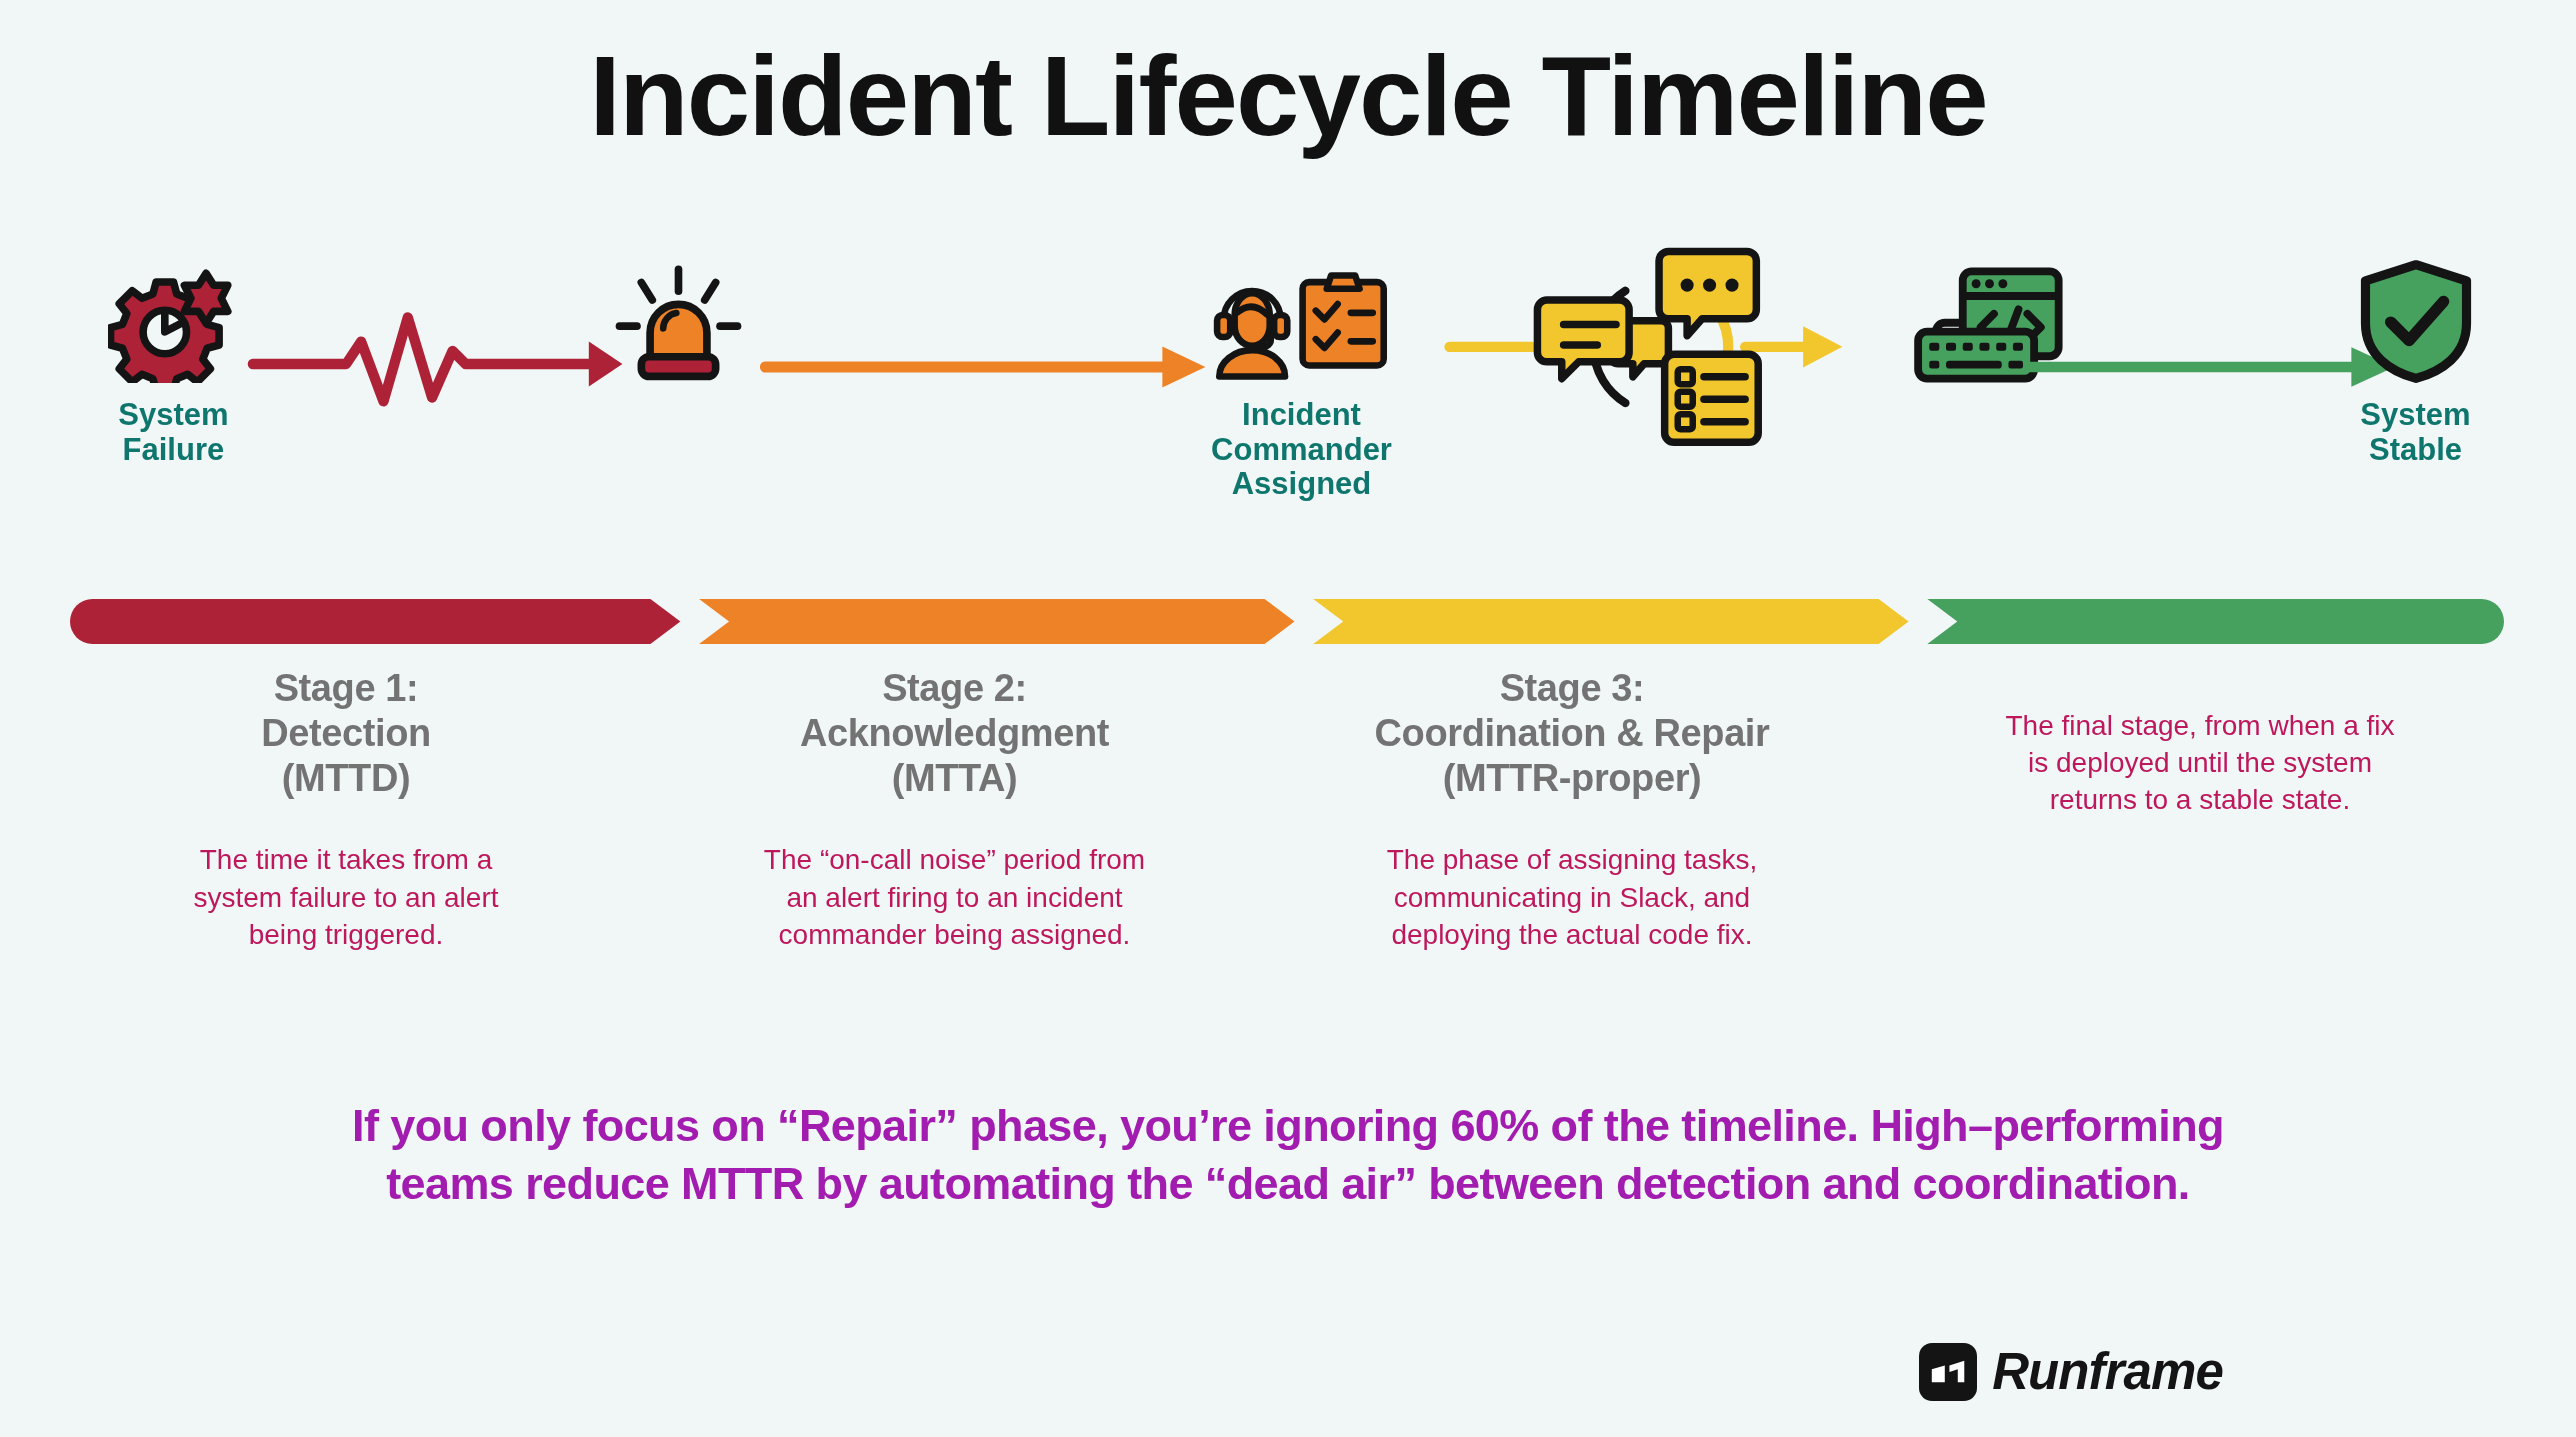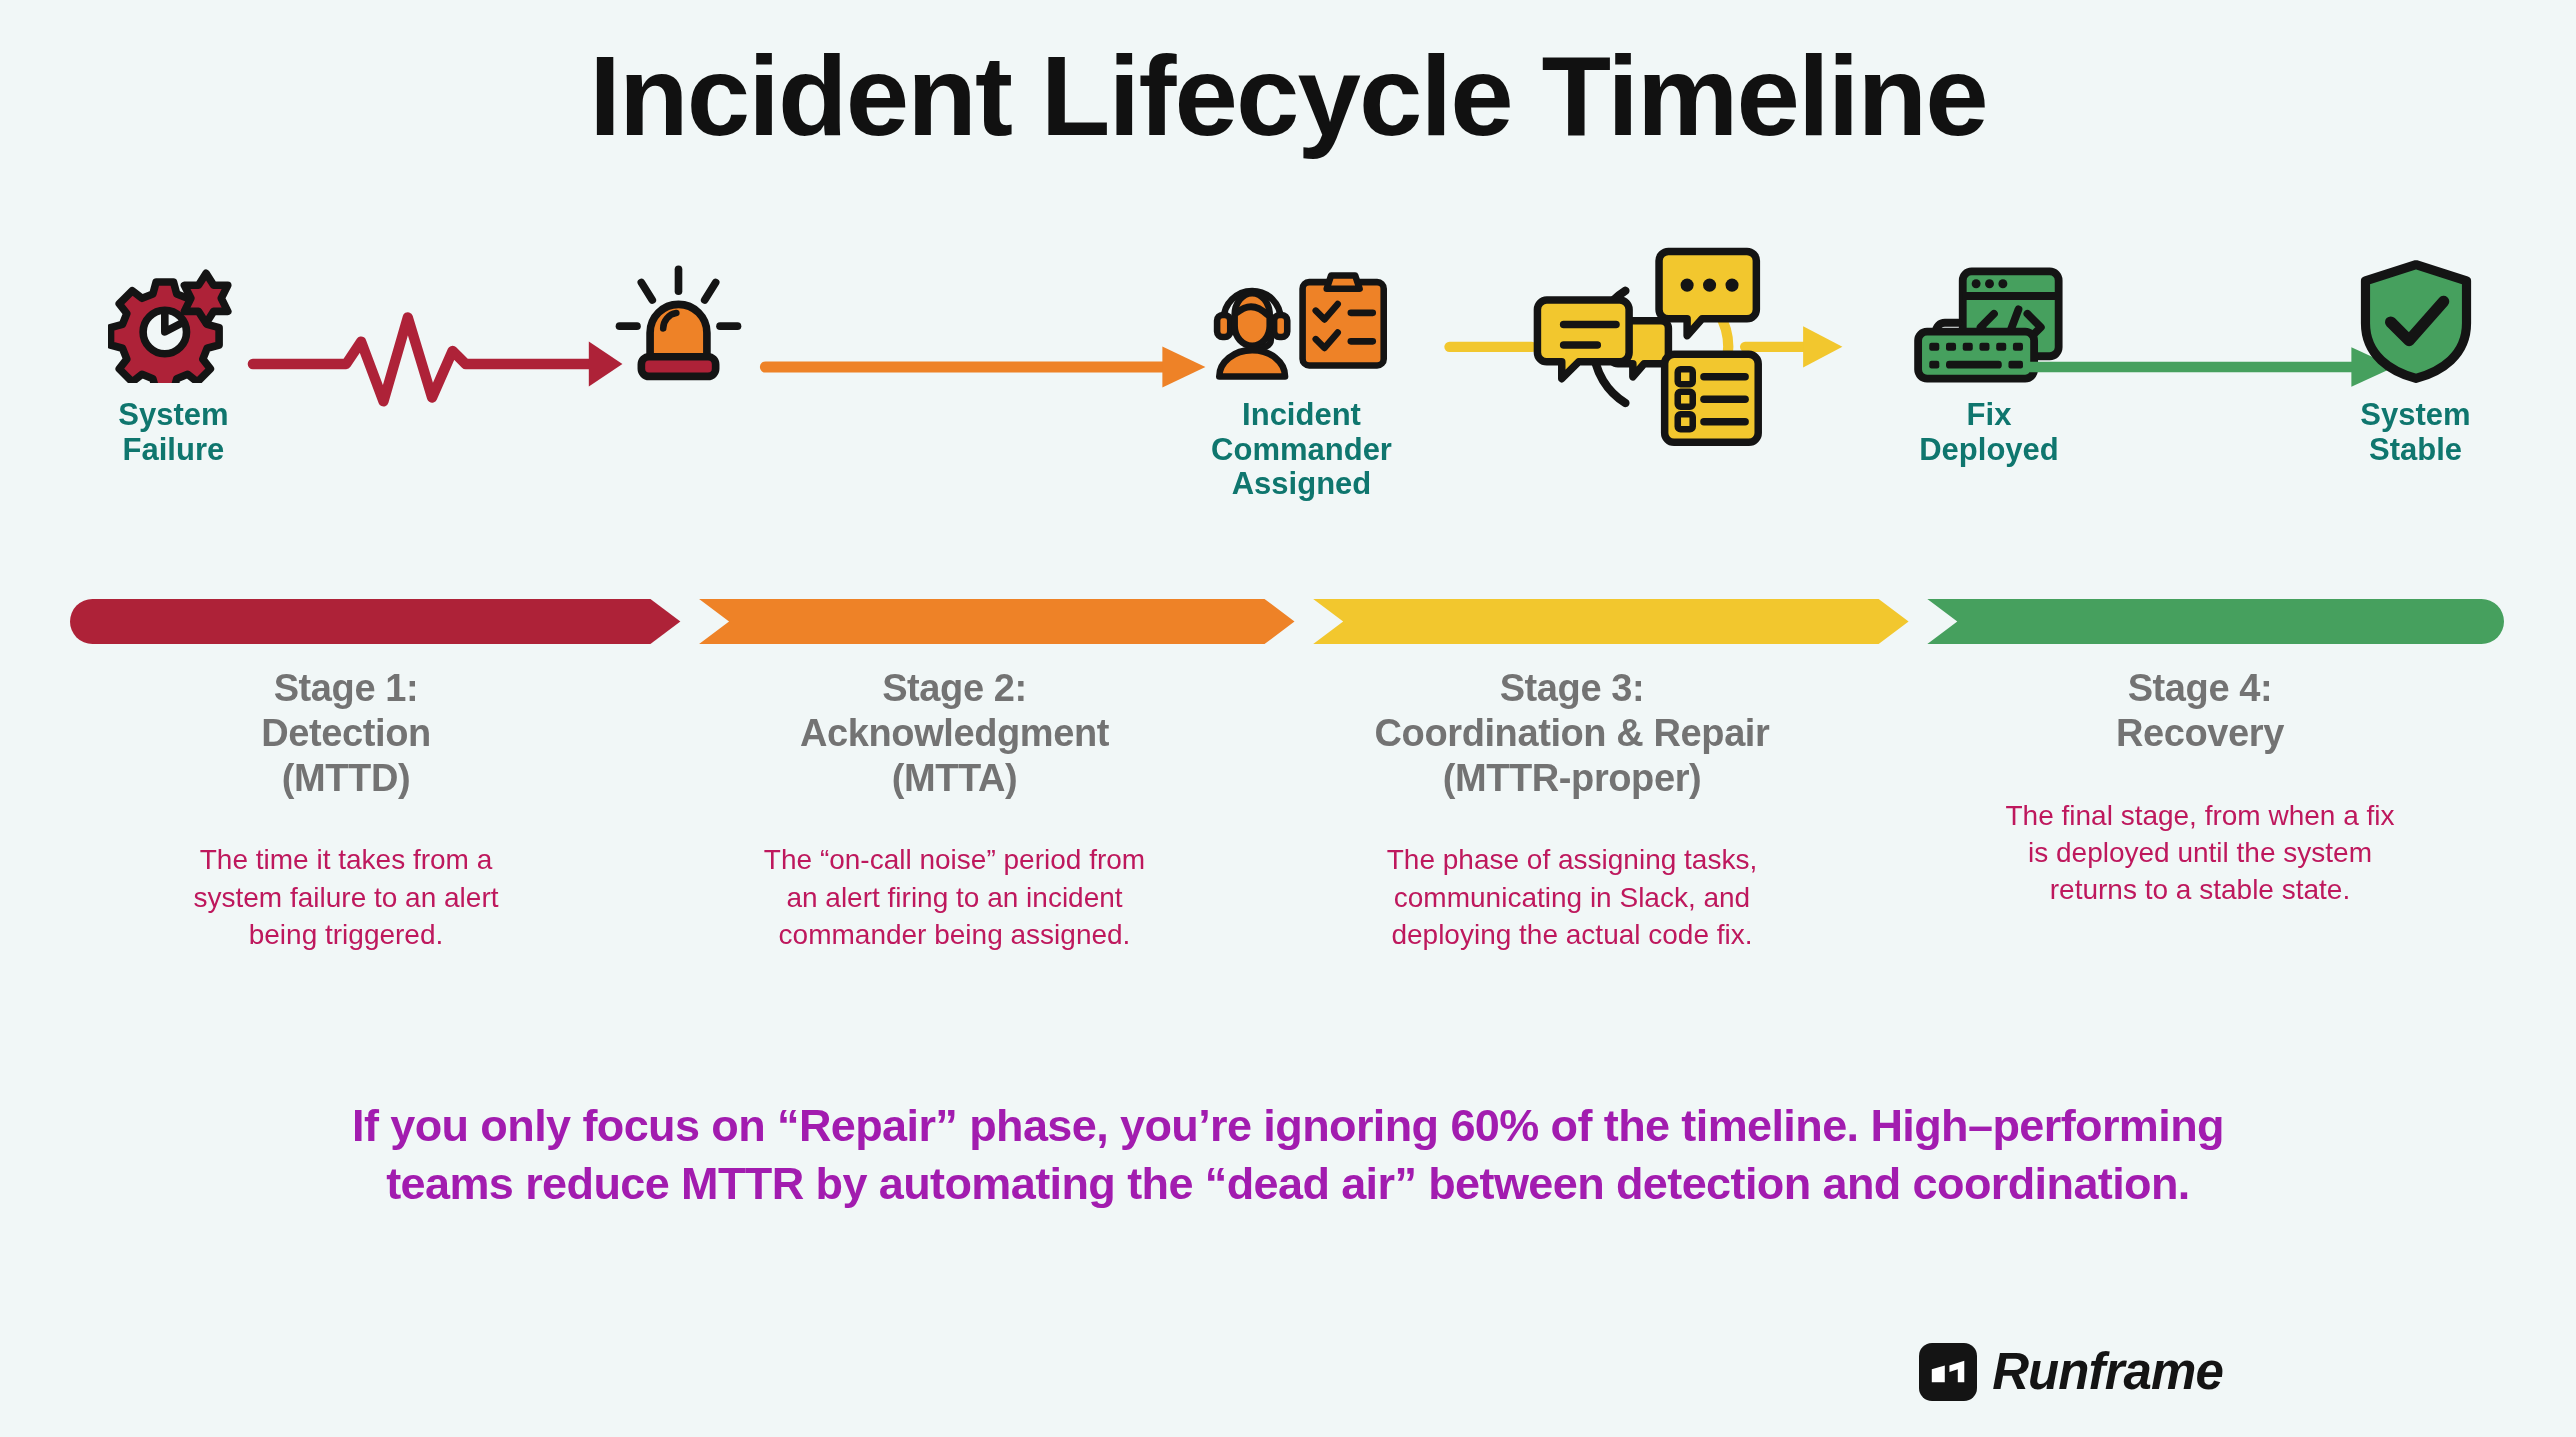--- a/index.html
+++ b/index.html
@@ -234,22 +234,20 @@
             <rect x="46" y="68" width="9" height="7" rx="2"></rect>
               <rect x="61" y="68" width="9" height="7" rx="2"></rect>
             <rect x="76" y="68" width="9" height="7" rx="2"></rect>
               <rect x="91" y="68" width="9" height="7" rx="2"></rect>
             <rect x="16" y="84" width="9" height="7" rx="2"></rect>
               <rect x="31" y="84" width="50" height="7" rx="3"></rect>
             <rect x="87" y="84" width="13" height="7" rx="2"></rect>
           </g>
         </svg>
       </div>
-      <div class="label">Fix
-Deployed</div>
     </div>
 
     <div class="connector" style="left:2022px;top:77px;width:393px;height:66px;">
       <svg width="393" height="66" viewBox="0 0 420 70">
         <line x1="8" y1="35" x2="360" y2="35" stroke="#46a05e" stroke-width="11" stroke-linecap="round"></line>
         <path d="M352 14 L398 35 L352 56 Z" fill="#46a05e"></path>
       </svg>
     </div>
 
     <div class="node" style="left:2275px;top:0;width:281px;">
@@ -297,22 +295,20 @@
     <div class="stage-col" style="left:1268px;width:608px;">
       <div class="stage-title">Stage 3:
 Coordination &amp; Repair
 (MTTR-proper)</div>
       <div class="stage-desc">The phase of assigning tasks,
 communicating in Slack, and
 deploying the actual code fix.</div>
     </div>
 
     <div class="stage-col" style="left:1891px;width:618px;">
-      <div class="stage-title">Stage 4:
-Recovery</div>
       <div class="stage-desc">The final stage, from when a fix
 is deployed until the system
 returns to a stable state.</div>
     </div>
 
   </div>
 
   <div class="callout">If you only focus on “Repair” phase, you’re ignoring 60% of the timeline. High–performing
 teams reduce MTTR by automating the “dead air” between detection and coordination.</div>
 

